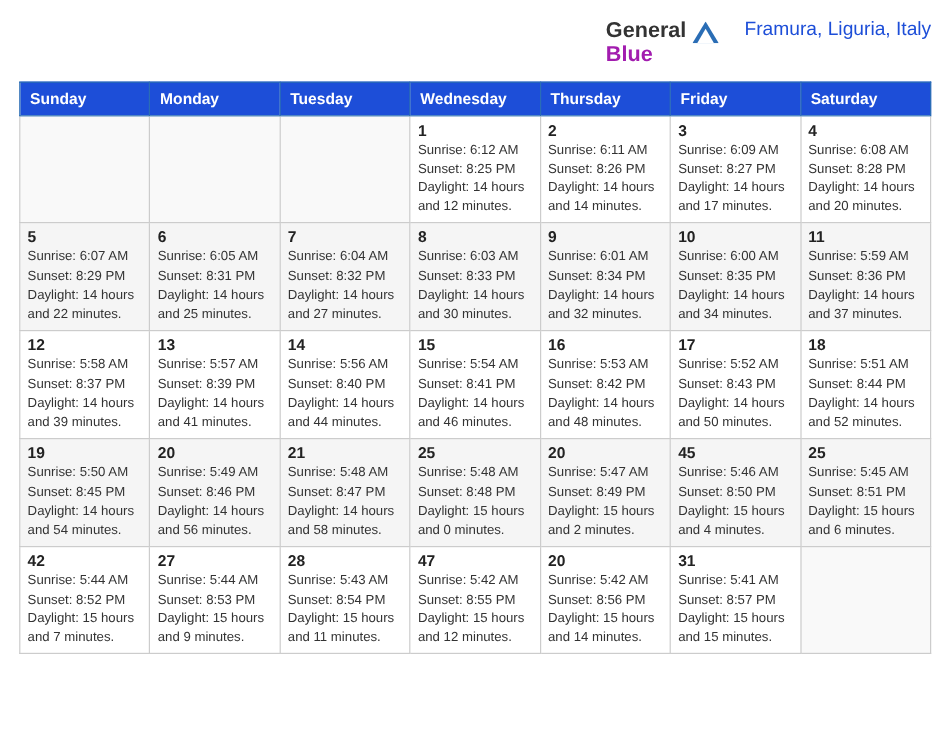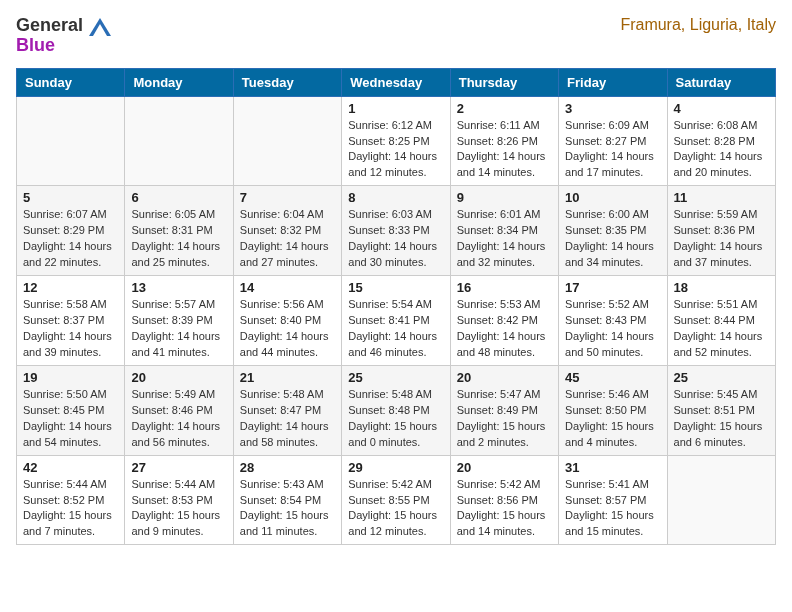--- a/index.html
+++ b/index.html
@@ -5,47 +5,48 @@
     * { box-sizing: border-box; margin: 0; padding: 0; }
     body {
       font-family: Arial, sans-serif;
       background: #fff;
       width: 792px;
       min-height: 612px;
       padding: 16px;
     }
     .header {
       display: flex;
-      justify-content: space-between;
+      justify-content: flex-end;
       align-items: flex-start;
       margin-bottom: 12px;
     }
     .logo {
       display: flex;
       align-items: center;
     }
     .title-block {
       text-align: right;
     }
     .title-month {
       font-size: 36px;
       font-weight: bold;
       color: #222;
     }
     .title-location {
       font-size: 16px;
-      color: #a16207;
+      color: #1d4ed8;
+      margin-left: 20px;
     }
     .calendar {
       width: 100%;
       border-collapse: collapse;
       font-size: 11px;
     }
     .calendar th {
-      background-color: #0369a1;
+      background-color: #1d4ed8;
       color: #fff;
       text-align: left;
       padding: 6px 8px;
       font-size: 13px;
       font-weight: bold;
       border: 1px solid #2a6db5;
     }
     .calendar td {
       border: 1px solid #ccc;
       vertical-align: top;
@@ -227,21 +228,21 @@
         </td>
         <td>
           <span class="day-number">27</span>
           <div class="day-info">Sunrise: 5:44 AM<br>Sunset: 8:53 PM<br>Daylight: 15 hours<br>and 9 minutes.</div>
         </td>
         <td>
           <span class="day-number">28</span>
           <div class="day-info">Sunrise: 5:43 AM<br>Sunset: 8:54 PM<br>Daylight: 15 hours<br>and 11 minutes.</div>
         </td>
         <td>
-          <span class="day-number">29</span>
+          <span class="day-number">47</span>
           <div class="day-info">Sunrise: 5:42 AM<br>Sunset: 8:55 PM<br>Daylight: 15 hours<br>and 12 minutes.</div>
         </td>
         <td>
           <span class="day-number">20</span>
           <div class="day-info">Sunrise: 5:42 AM<br>Sunset: 8:56 PM<br>Daylight: 15 hours<br>and 14 minutes.</div>
         </td>
         <td>
           <span class="day-number">31</span>
           <div class="day-info">Sunrise: 5:41 AM<br>Sunset: 8:57 PM<br>Daylight: 15 hours<br>and 15 minutes.</div>
         </td>

